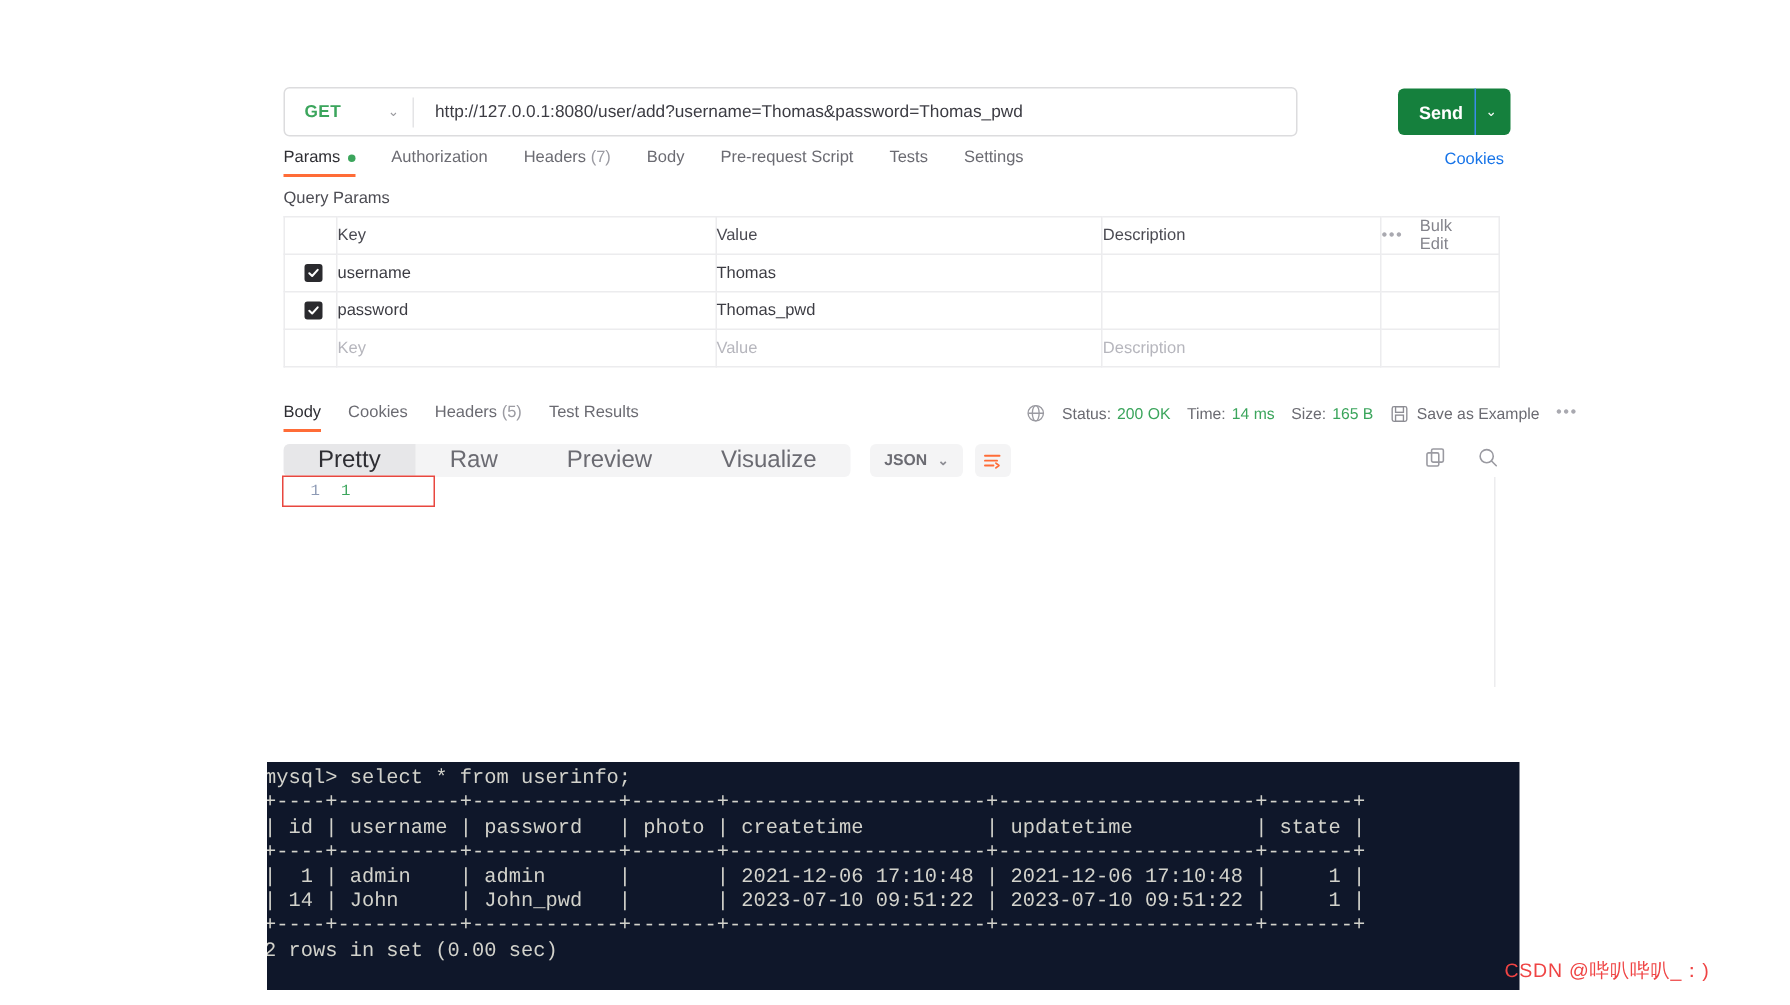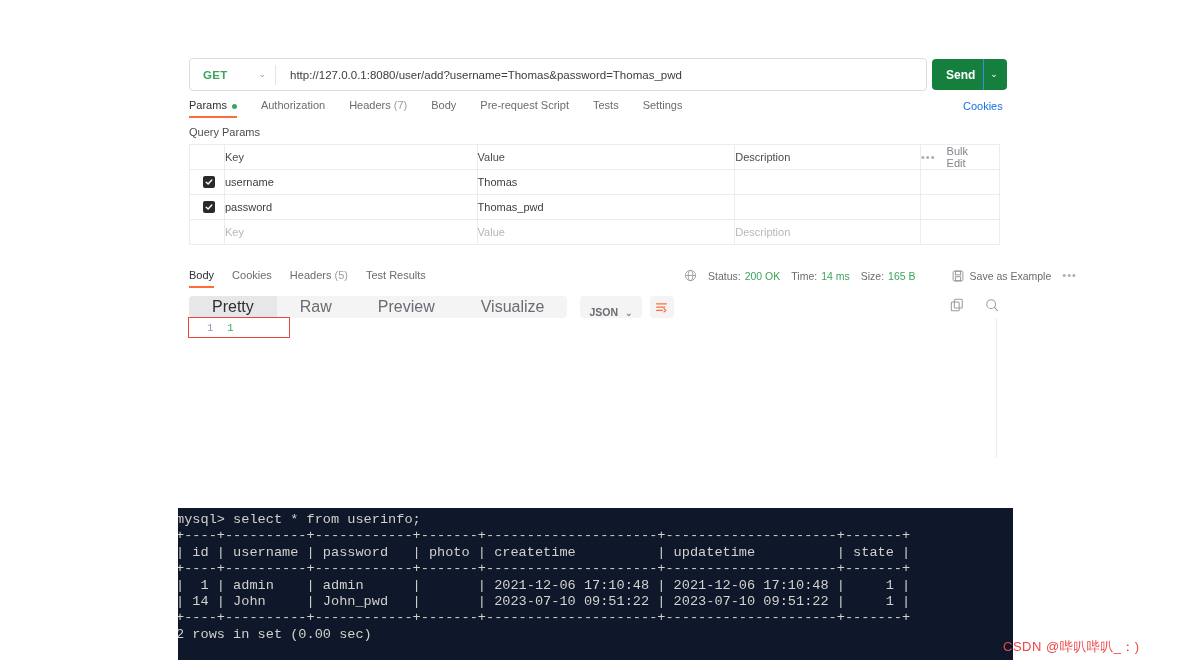--- a/index.html
+++ b/index.html
@@ -7,21 +7,21 @@
     width: 1193px; height: 670px;
     background: #ffffff;
     font-family: "Liberation Sans", sans-serif;
     overflow: hidden;
   }
   .page { position: relative; width: 1193px; height: 670px; background:#fff; }
 
   
   .req-bar {
     position: absolute; left: 189px; top: 58px;
-    width: 738px; height: 33px;
+    width: 676px; height: 33px;
     border: 1px solid #dcdcde; border-radius: 4px;
     background: #fff; display: flex; align-items: center;
   }
   .method-box { display: flex; align-items: center; width: 85px; height: 100%; padding-left: 13px; cursor: pointer; }
   .method-label { font-size: 11.5px; font-weight: bold; color: #3ba55c; letter-spacing: .3px; }
   .method-caret { margin-left: auto; margin-right: 9px; color: #9a9a9f; font-size: 9px; line-height: 1; }
   .method-sep { width: 1px; height: 20px; background: #e4e4e6; }
   .url-input {
     flex: 1; height: 100%; border: 0; outline: none; background: transparent;
     font-family: "Liberation Sans", sans-serif;
@@ -66,27 +66,27 @@
     display:flex; align-items:center; justify-content:center; margin-left:13px; cursor:pointer;
   }
   .chk svg { display:block; }
 
   
   .resp-tabs { position:absolute; left:189px; top:269px; display:flex; }
   .resp-tabs .rtab { margin-right:18px; font-size:11px; }
   .status-row { position:absolute; left:684px; top:269px; display:flex; align-items:center; gap:11px; font-size:10.5px; color:#6b6b72; }
   .sv-green { color:#3ba55c; }
   .globe-ic { width:13px; height:13px; display:block; }
-  .save-ex { display:flex; align-items:center; gap:6px; cursor:pointer;margin-left:25px; }
+  .save-ex { display:flex; align-items:center; gap:6px; cursor:pointer; }
 
   .view-bar { position:absolute; left:189px; top:296px; display:flex; align-items:center; }
   .seg { display:flex; background:#f4f4f5; border-radius:4px; overflow:hidden; height:22px; align-items:center; }
   .seg-item { font-size:16px; color:#6b6b72; padding:0 23px; line-height:22px; height:22px; cursor:pointer; }
   .seg-item.active { background:#e7e7e9; color:#2e2e33; }
-  .json-sel { display:flex; align-items:flex-end; gap:7px; background:#f4f4f5; border-radius:4px; height:22px; padding:0 9px; margin-left:13px; cursor:pointer; }
+  .json-sel { display:flex; align-items:center; gap:7px; background:#f4f4f5; border-radius:4px; height:22px; padding:0 9px; margin-left:13px; cursor:pointer; }
   .json-sel span { font-size:10.5px; color:#6b6b72; font-weight:bold; }
   .json-sel .cv { font-size:9px; color:#8d8d94; }
   .wrap-btn { background:#f4f4f5; border-radius:4px; height:22px; width:24px; margin-left:8px; display:flex; align-items:center; justify-content:center; cursor:pointer; }
 
   .resp-icons { position:absolute; left:950px; top:298px; display:flex; gap:21px; }
   .ricon { cursor:pointer; }
 
   .code-box {
     position:absolute; left:188px; top:317px; width:102px; height:21px;
     border:1px solid #e8473f; background:#fff; display:flex; align-items:center;

